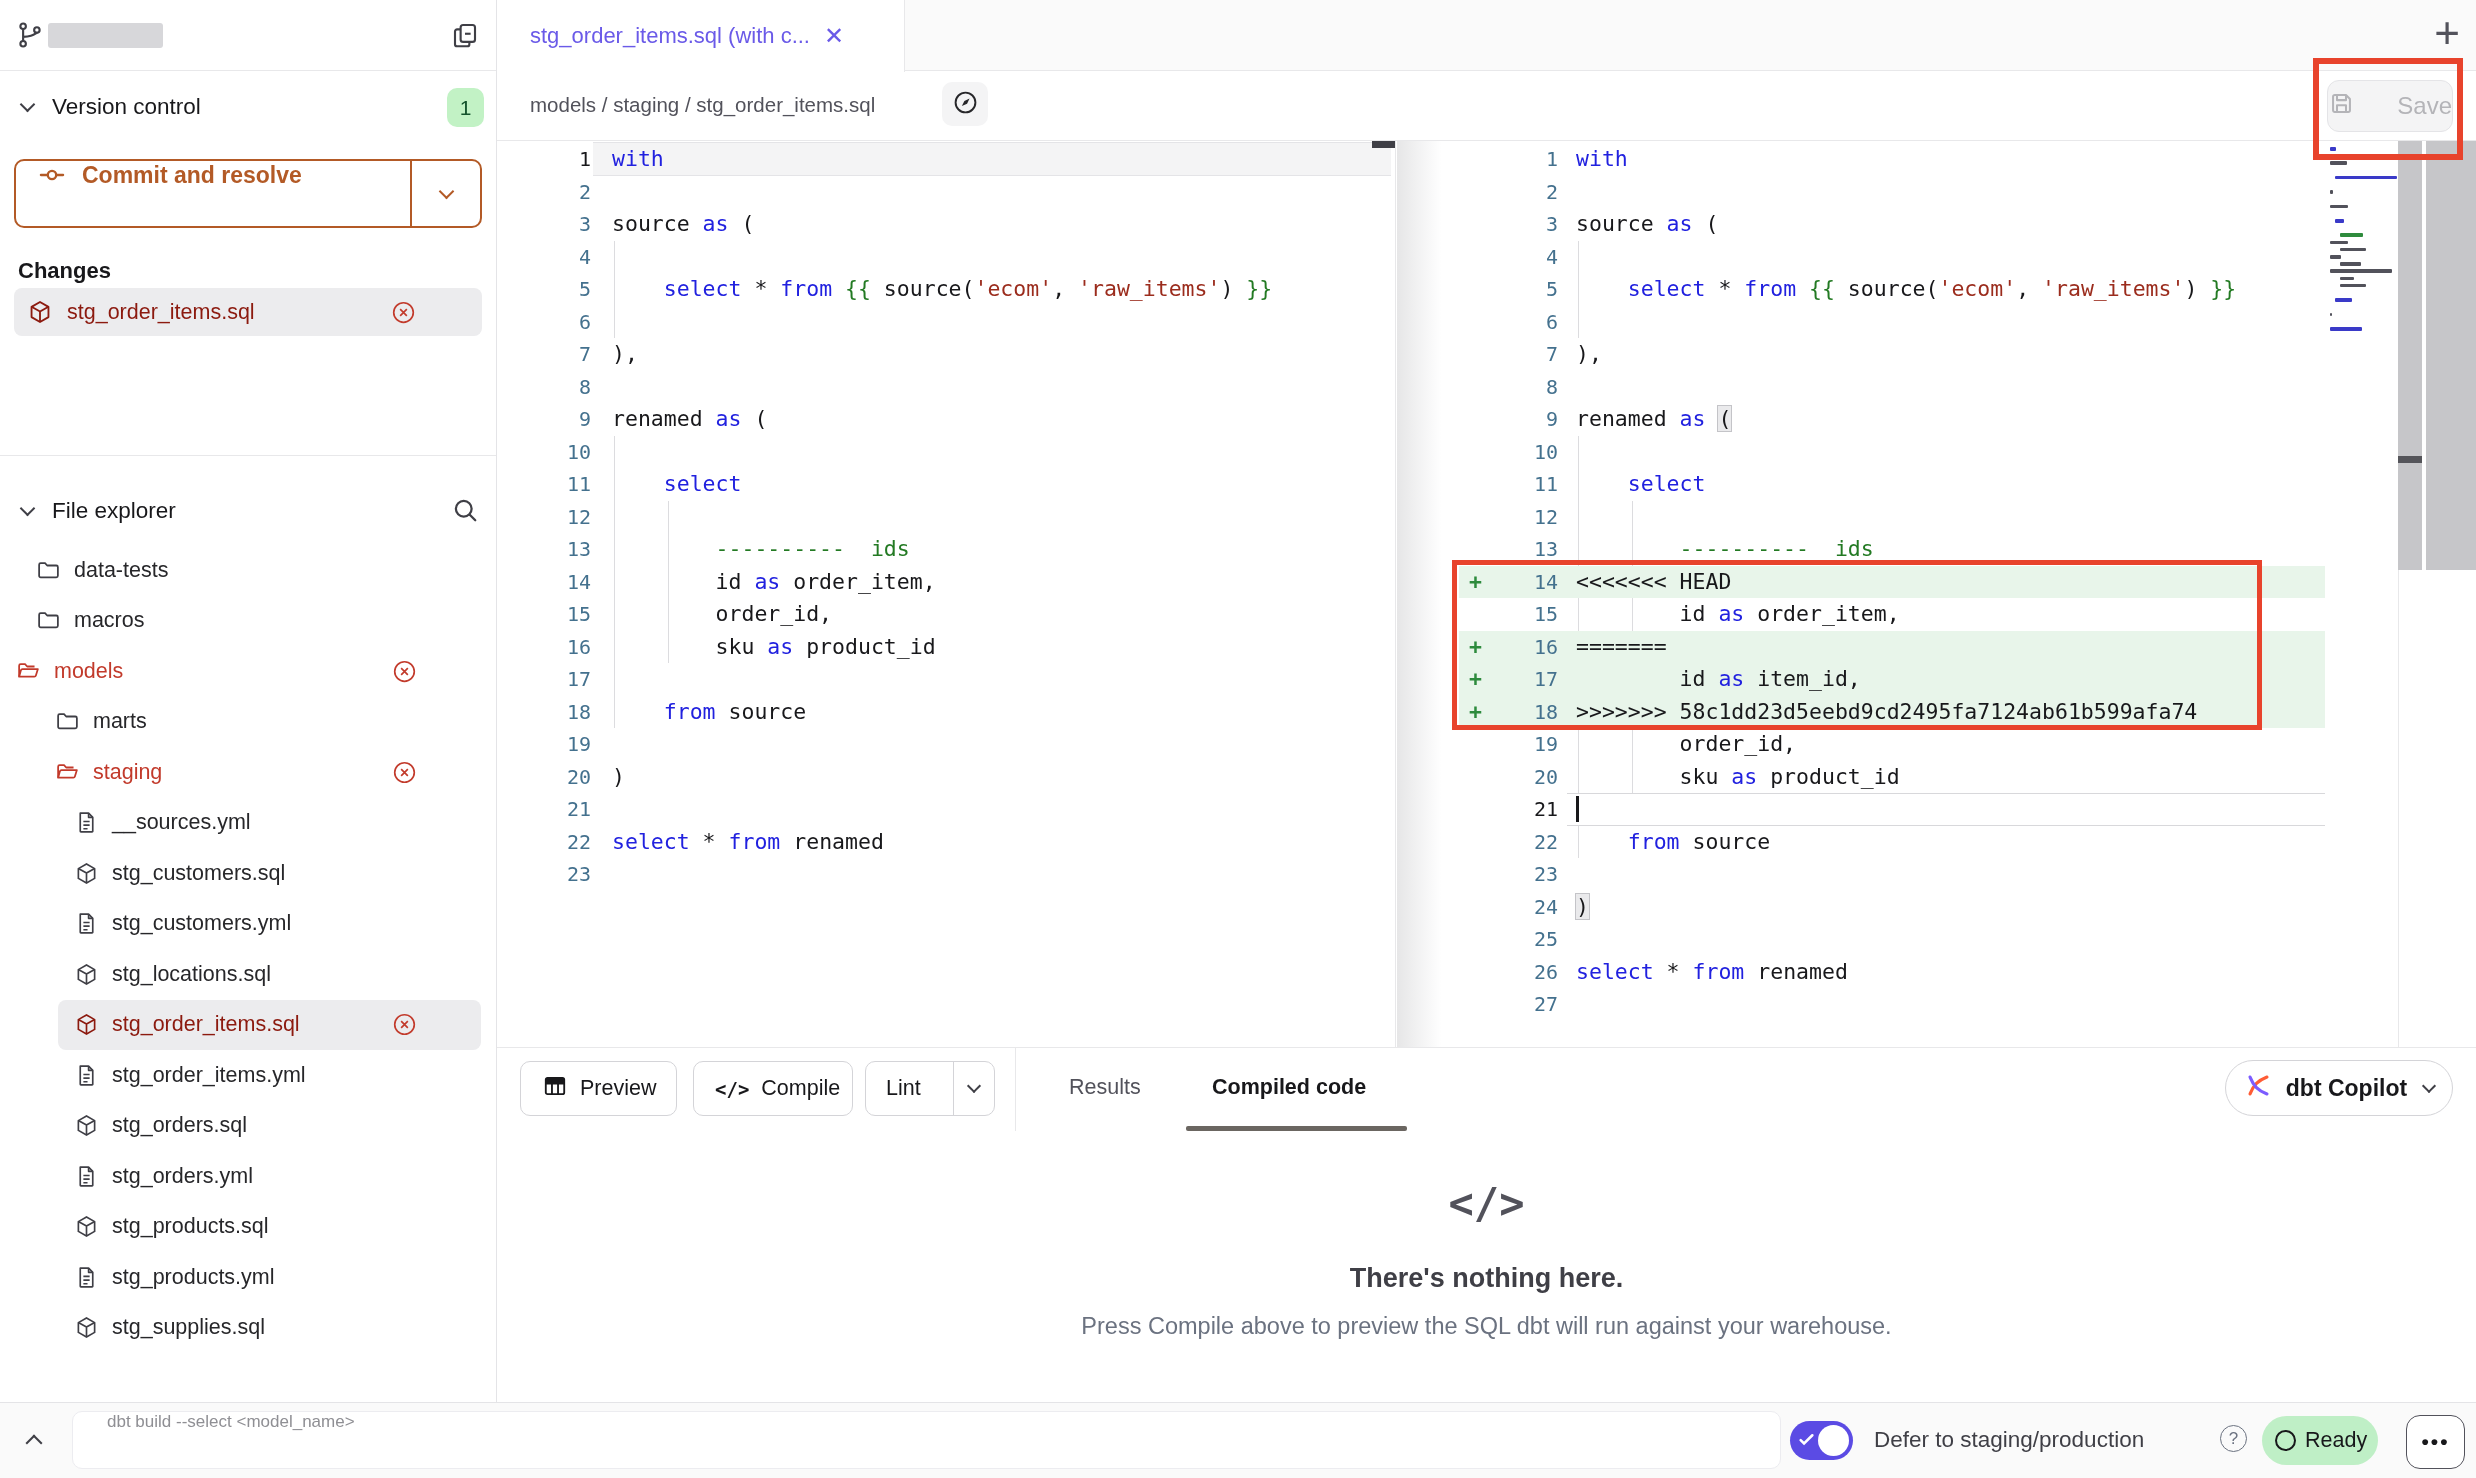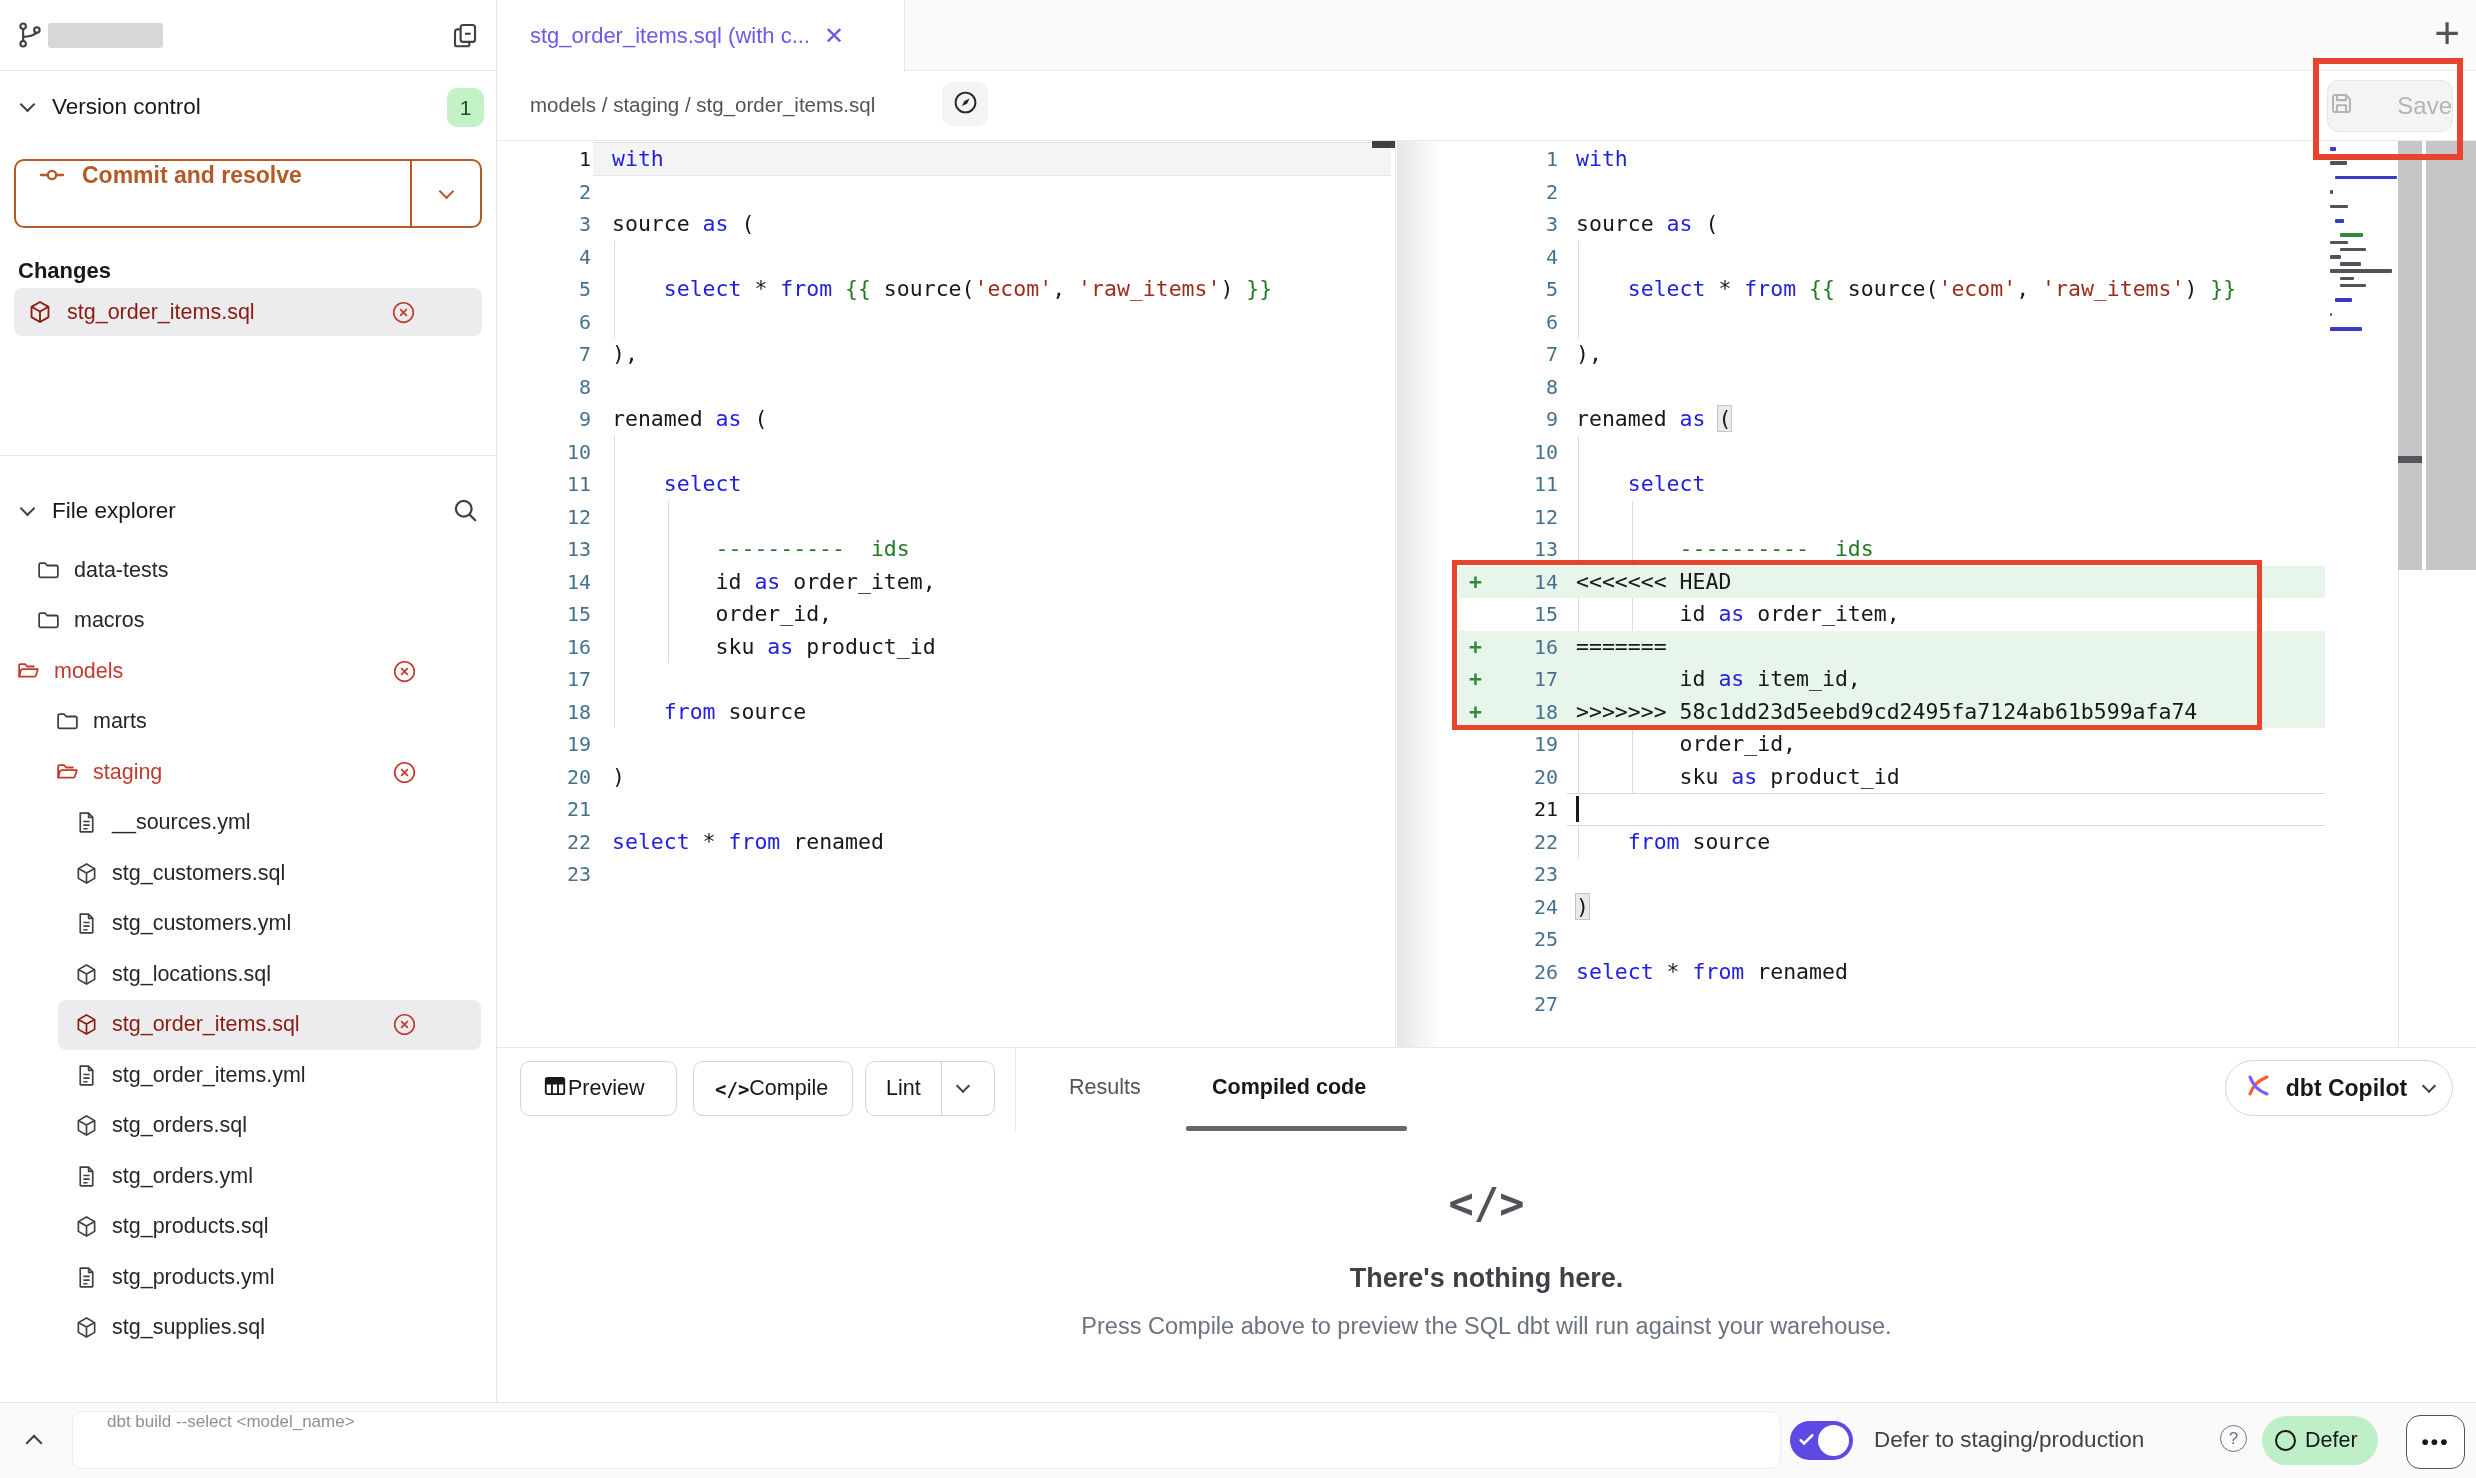--- a/index.html
+++ b/index.html
@@ -66,21 +66,21 @@
   .pane-shadow{position:absolute;left:900px;top:0;width:62px;bottom:0;background:linear-gradient(90deg,rgba(63,63,70,.13),rgba(63,63,70,0) 72%)}
   .minimap{position:absolute;left:1833px;top:6px;width:62px;height:260px}
   .mm-bar{position:absolute;height:3.5px;border-radius:1px}
   .sc-narrow{position:absolute;left:1901px;top:0;width:24px;height:429px;background:#c6c6c9}
   .sc-marker{position:absolute;left:0;top:315px;width:100%;height:7px;background:#55555a}
   .sc-wide{position:absolute;left:1925px;top:0;width:54px;height:429px;background:#c6c6c9;border-left:4px solid #fff}
   .sc-edge{position:absolute;left:1901px;top:429px;bottom:0;width:0;border-left:1px solid #e8e8ea}
 
   
   .toolbar{position:absolute;left:497px;top:1047px;width:1979px;height:84px;background:#fff;border-top:1px solid #e8e8ea}
-  .tb-btn{position:absolute;top:13px;height:55px;border:1.5px solid #d4d4d8;border-radius:10px;background:#fff;display:flex;align-items:center;gap:0;font-size:21.5px;color:#18181b;padding:0 21px}
+  .tb-btn{position:absolute;top:13px;height:55px;border:1.5px solid #d4d4d8;border-radius:10px;background:#fff;display:flex;align-items:center;gap:12px;font-size:21.5px;color:#18181b;padding:0 21px}
   .lint-btn{padding:0}
   .lint-label{padding:0 20px}
   .lint-split{width:44px;height:100%;border-left:1.5px solid #d4d4d8;display:flex;align-items:center;justify-content:center}
   .vdiv{position:absolute;left:518px;top:0;bottom:0;border-left:1px solid #e8e8ea}
   .res-tab{position:absolute;top:27px;font-size:21.5px;color:#52525b}
   .res-tab.active{color:#18181b;font-weight:bold}
   .tab-underline{position:absolute;left:689px;top:78px;width:221px;height:4.5px;background:#6b6661;border-radius:2px}
   .copilot-btn{position:absolute;left:1728px;top:12px;width:228px;height:56px;border:1.5px solid #d4d4d8;border-radius:999px;background:#fff;display:flex;align-items:center;justify-content:center;gap:13px;font-size:23px;font-weight:bold;color:#18181b}
 
   
@@ -508,21 +508,21 @@
     <div class="toggle">
       <svg width="17" height="17" viewBox="0 0 16 16" fill="none" stroke="#fff" stroke-width="2.4" stroke-linecap="round">
           <path d="M2.5 8.5l3.2 3.2L13.5 4"></path>
         </svg>
       <span class="knob"></span>
     </div>
     <span class="defer-label">Defer to staging/production</span>
     <span class="help-ic">?</span>
     <div class="ready-pill">
       <span class="ready-dot"></span>
-      <span>Defer</span>
+      <span>Ready</span>
     </div>
     <div class="more-btn">•••</div>
   </div>
 
   <div class="anno" style="left:2313px;top:58px;width:150px;height:102px"></div>
   <div class="anno" style="left:1452px;top:560px;width:810px;height:170px;border-width:5px"></div>
 
 </div>
 
 </body></html>

